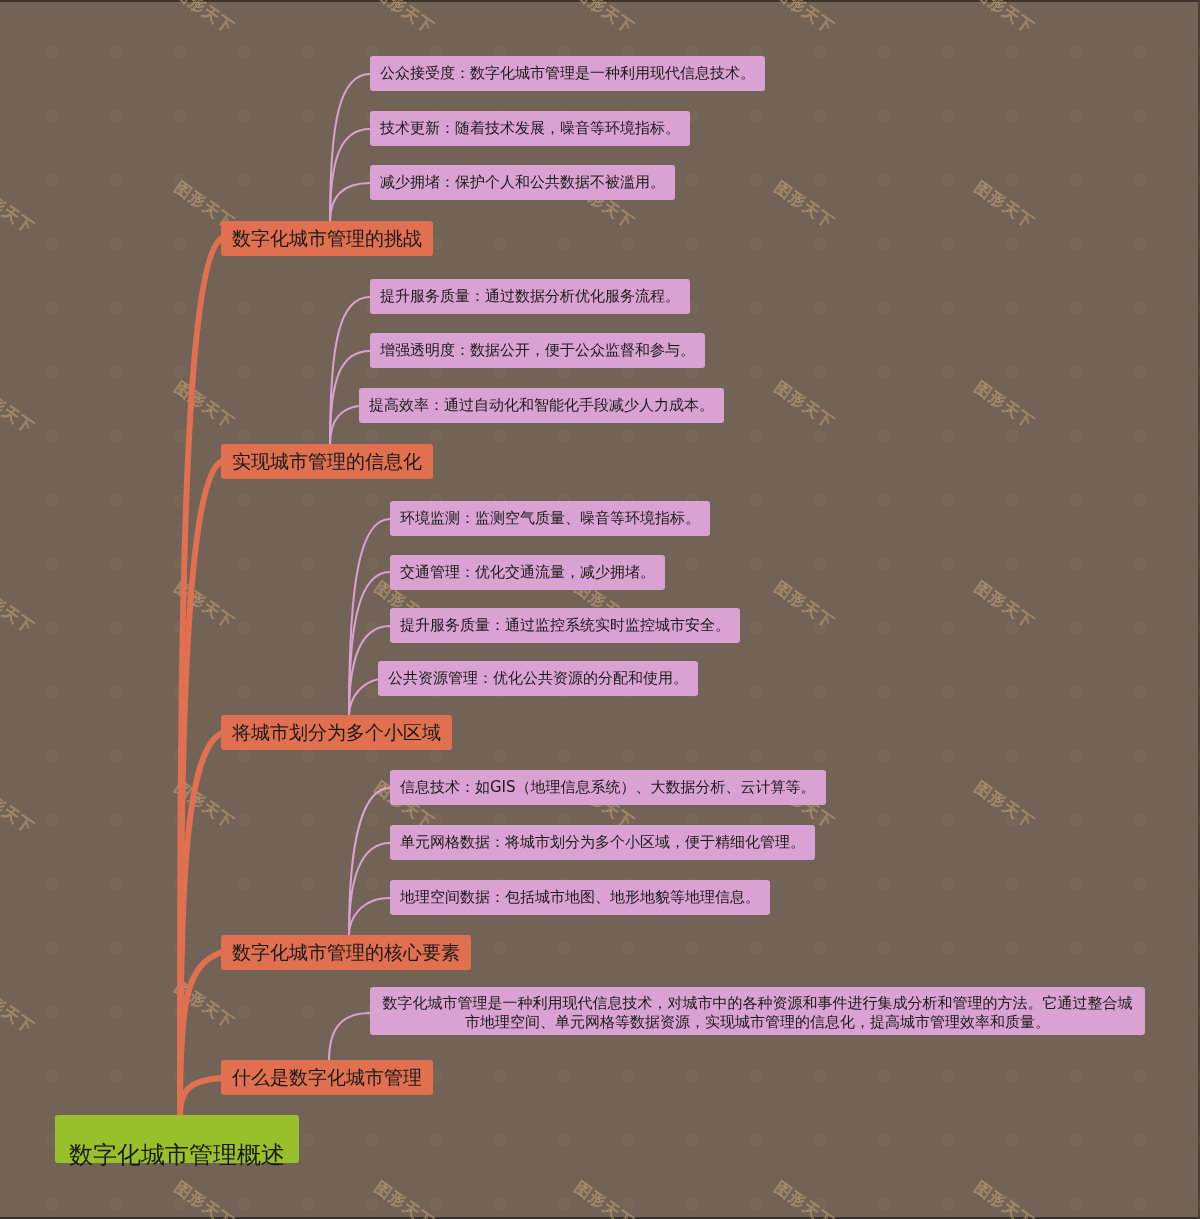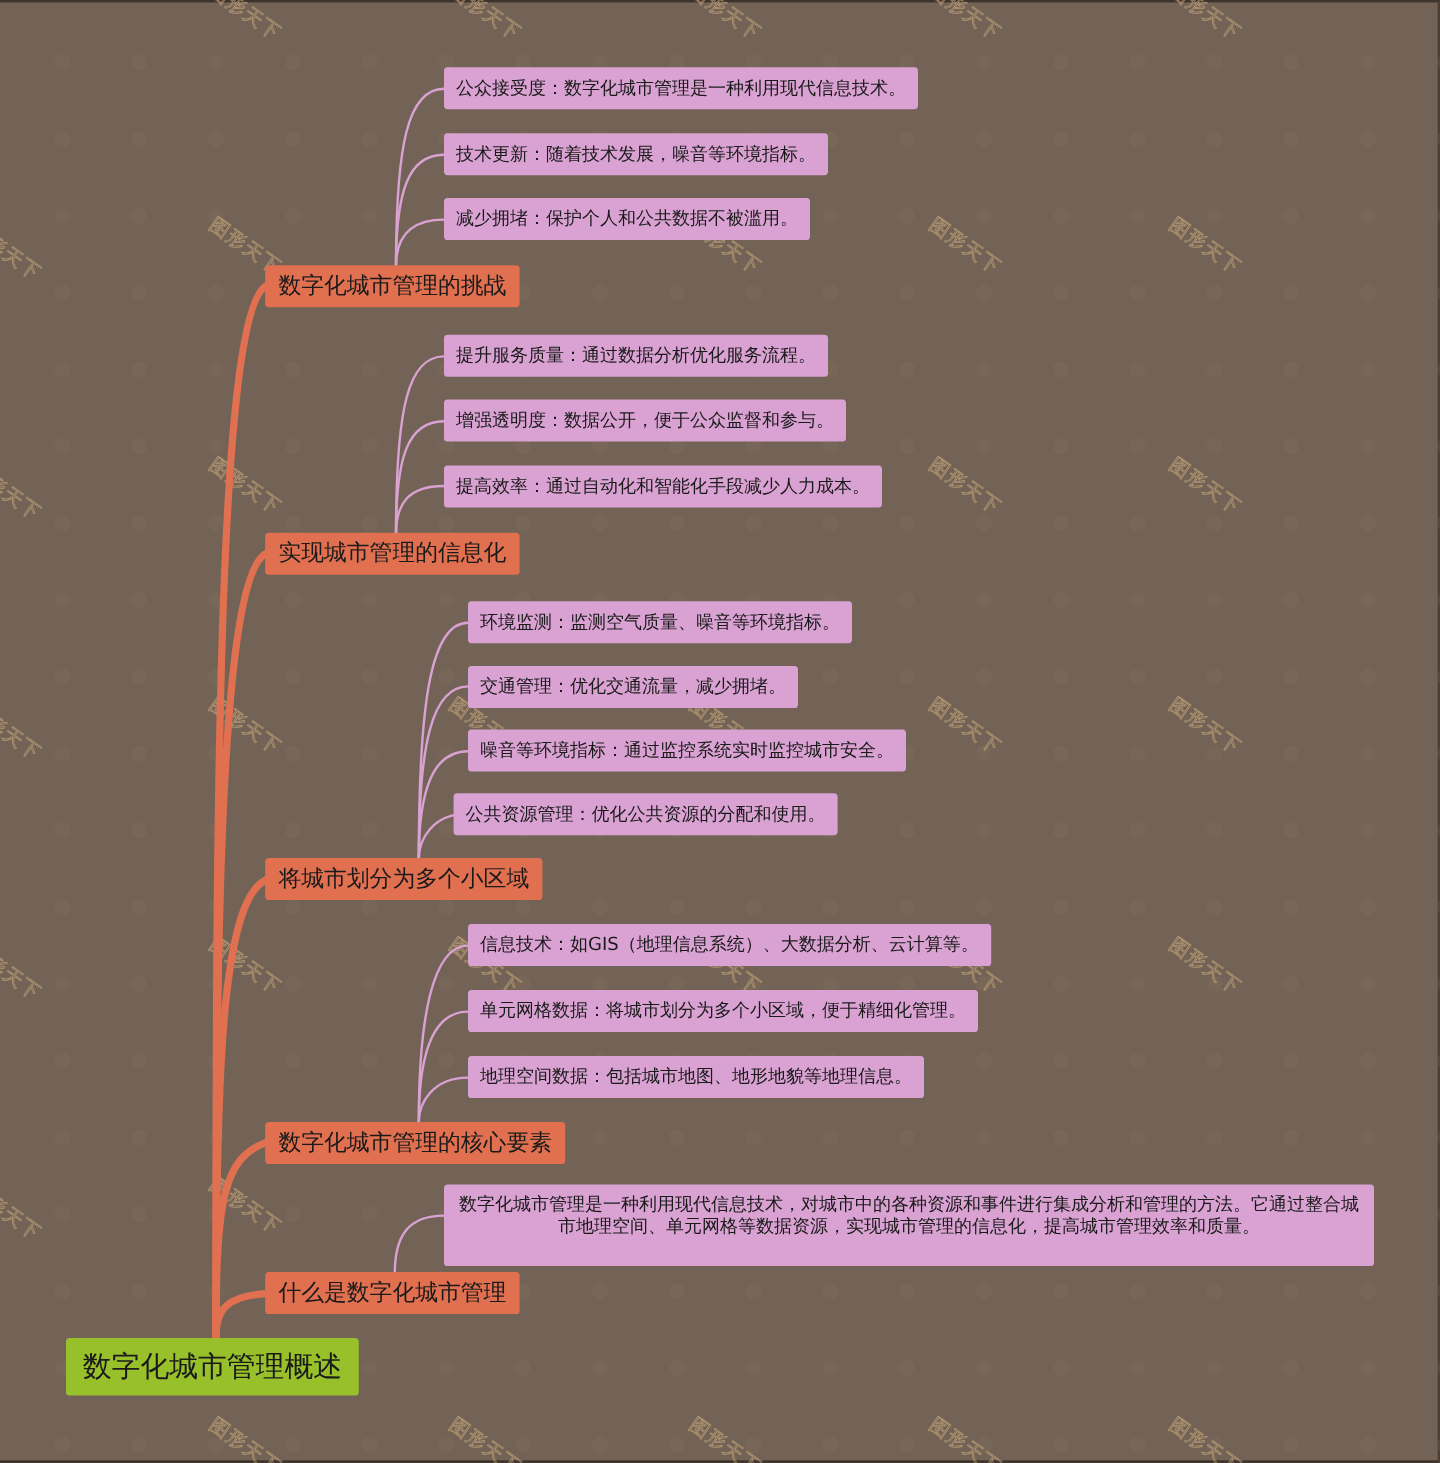--- a/index.html
+++ b/index.html
@@ -6,24 +6,24 @@
   body{width:1200px;height:1219px;position:relative;overflow:hidden;
     background:#736356;font-family:"DejaVu Sans","Liberation Sans",sans-serif;}
   .frame{position:absolute;left:0;top:0;width:1198px;height:1215px;
     border-top:2px solid #3e342d;border-right:2px solid #4a3f37;border-bottom:4px solid #3a302a;}
   .stars{position:absolute;inset:0;
     background-image:
       radial-gradient(circle at 50% 50%, rgba(140,120,100,0.18) 0 6px, transparent 7px);
     background-size:64px 64px;background-position:20px 20px;}
   svg.links{position:absolute;left:0;top:0;}
   .node{position:absolute;box-sizing:border-box;border-radius:3px;color:#1a1a1a;white-space:nowrap;}
-  .root{background:#97c02a;font-size:24px;padding:0 14px;height:48px;line-height:48px;}
+  .root{background:#97c02a;font-size:24px;padding:16px 14px;height:48px;line-height:48px;}
   .l1{background:#e07050;font-size:19px;padding:0 11px;height:35px;line-height:35px;}
   .leaf{background:#d9a2d2;font-size:15px;padding:0 10px;height:35px;line-height:35px;}
-  .leaf.multi{height:68px;line-height:19px;padding:7px 10px;white-space:normal;text-align:center;}
+  .leaf.multi{height:48px;line-height:19px;padding:7px 10px;white-space:normal;text-align:center;}
   .wm{position:absolute;font-size:16px;color:transparent;-webkit-text-stroke:0.6px #c9a87a;
     transform:rotate(35deg);opacity:0.8;letter-spacing:1px;}
 </style>
 </head>
 <body>
 
 <div class="frame"></div>
 <div class="stars"></div>
 
 <div>
@@ -88,26 +88,26 @@
   </g>
 </svg>
 
 <div class="node leaf" style="left:370px;top:56px">公众接受度：数字化城市管理是一种利用现代信息技术。</div>
 <div class="node leaf" style="left:370px;top:111px">技术更新：随着技术发展，噪音等环境指标。</div>
 <div class="node leaf" style="left:370px;top:165px">减少拥堵：保护个人和公共数据不被滥用。</div>
 <div class="node l1" style="left:221px;top:221px">数字化城市管理的挑战</div>
 
 <div class="node leaf" style="left:370px;top:279px">提升服务质量：通过数据分析优化服务流程。</div>
 <div class="node leaf" style="left:370px;top:333px">增强透明度：数据公开，便于公众监督和参与。</div>
-<div class="node leaf" style="left:370px;top:388px">提高效率：通过自动化和智能化手段减少人力成本。</div>
+<div class="node leaf" style="left:359px;top:388px">提高效率：通过自动化和智能化手段减少人力成本。</div>
 <div class="node l1" style="left:221px;top:444px">实现城市管理的信息化</div>
 
 <div class="node leaf" style="left:390px;top:501px">环境监测：监测空气质量、噪音等环境指标。</div>
 <div class="node leaf" style="left:390px;top:555px">交通管理：优化交通流量，减少拥堵。</div>
-<div class="node leaf" style="left:390px;top:608px">噪音等环境指标：通过监控系统实时监控城市安全。</div>
+<div class="node leaf" style="left:390px;top:608px">提升服务质量：通过监控系统实时监控城市安全。</div>
 <div class="node leaf" style="left:378px;top:661px">公共资源管理：优化公共资源的分配和使用。</div>
 <div class="node l1" style="left:221px;top:715px">将城市划分为多个小区域</div>
 
 <div class="node leaf" style="left:390px;top:770px">信息技术：如GIS（地理信息系统）、大数据分析、云计算等。</div>
 <div class="node leaf" style="left:390px;top:825px">单元网格数据：将城市划分为多个小区域，便于精细化管理。</div>
 <div class="node leaf" style="left:390px;top:880px">地理空间数据：包括城市地图、地形地貌等地理信息。</div>
 <div class="node l1" style="left:221px;top:935px">数字化城市管理的核心要素</div>
 
 <div class="node leaf multi" style="left:370px;top:987px;width:775px">数字化城市管理是一种利用现代信息技术，对城市中的各种资源和事件进行集成分析和管理的方法。它通过整合城市地理空间、单元网格等数据资源，实现城市管理的信息化，提高城市管理效率和质量。</div>
 <div class="node l1" style="left:221px;top:1060px">什么是数字化城市管理</div>

